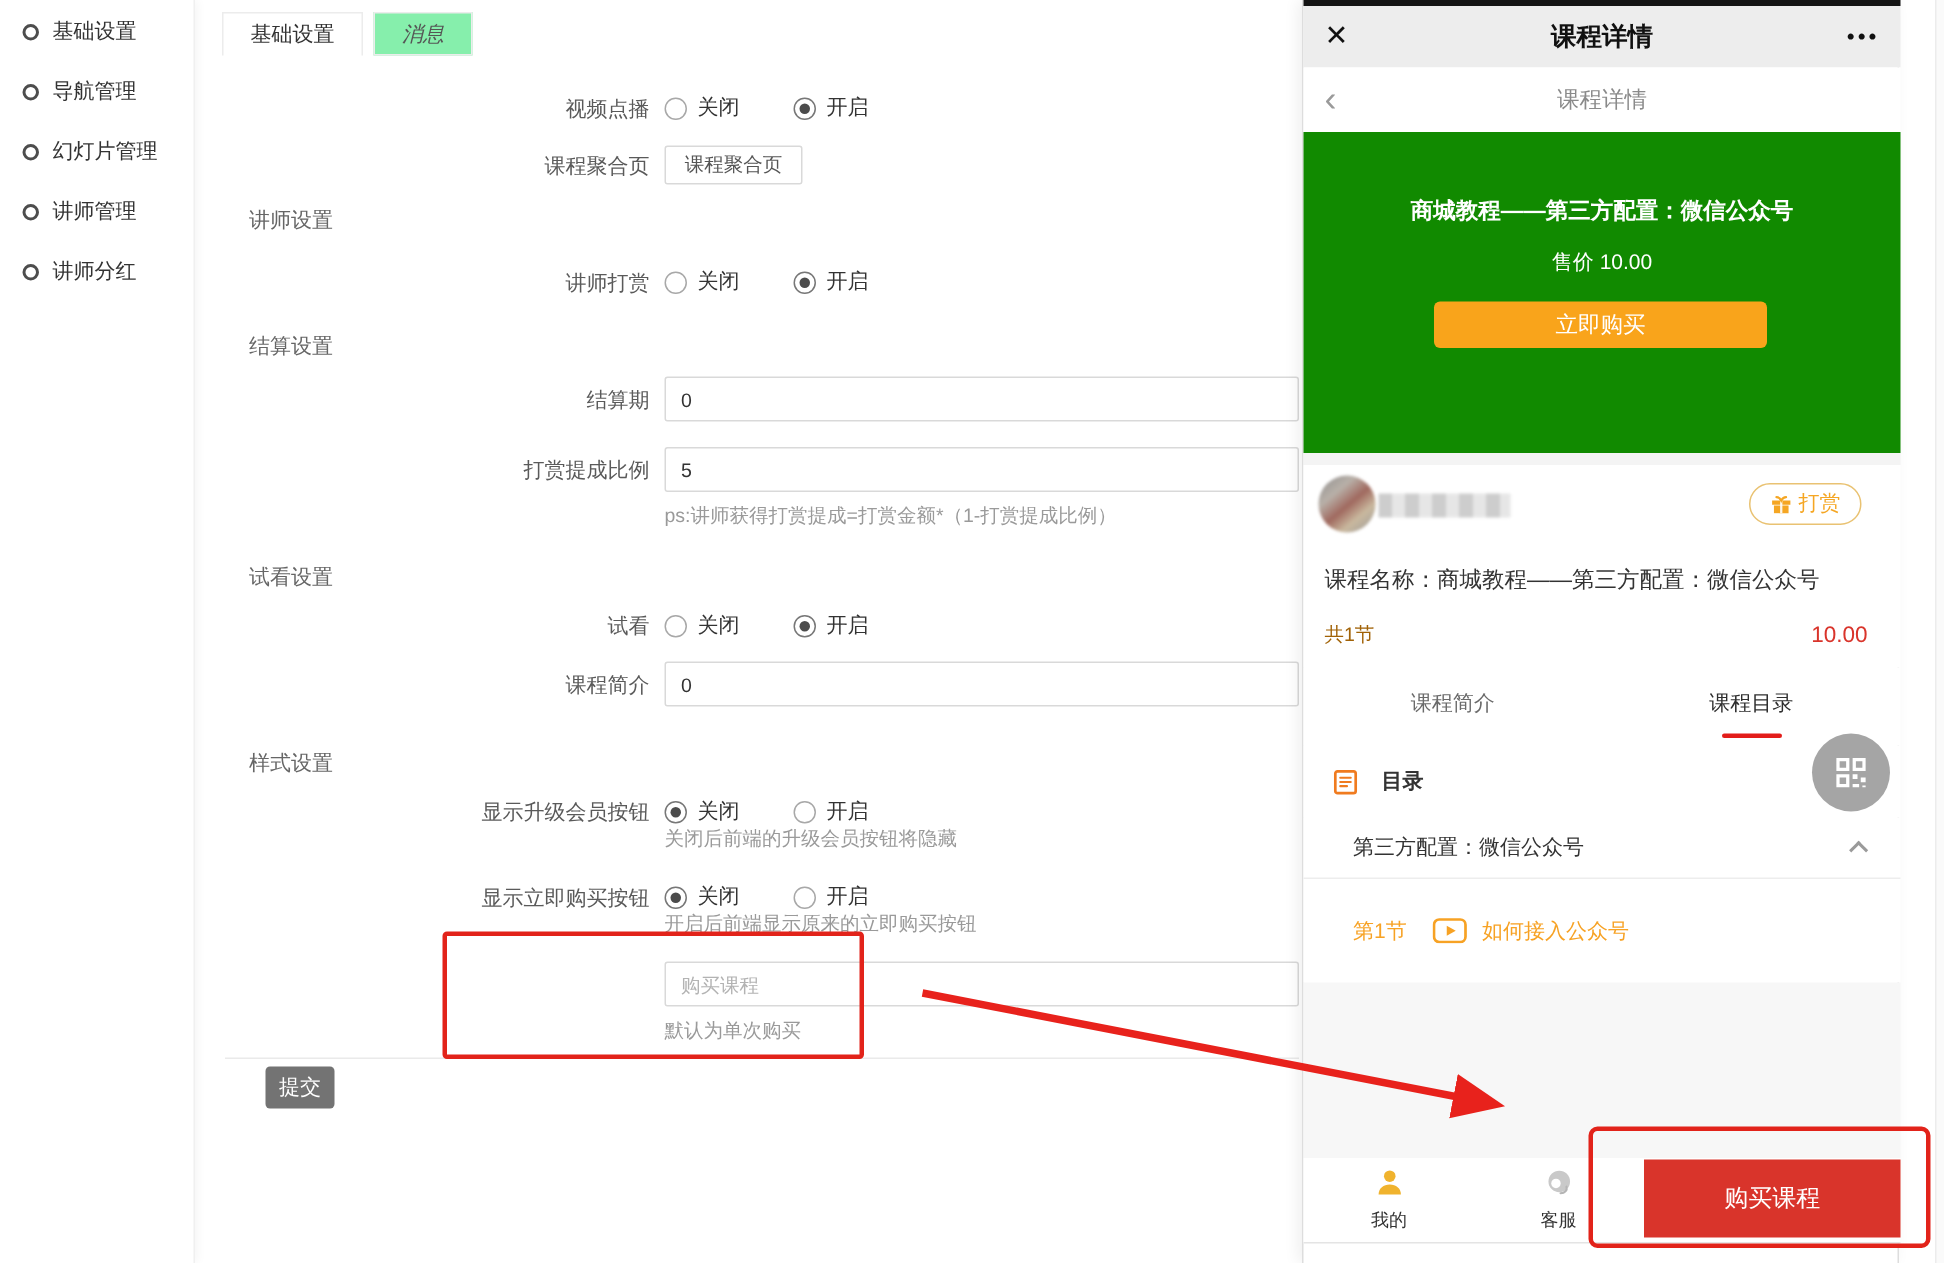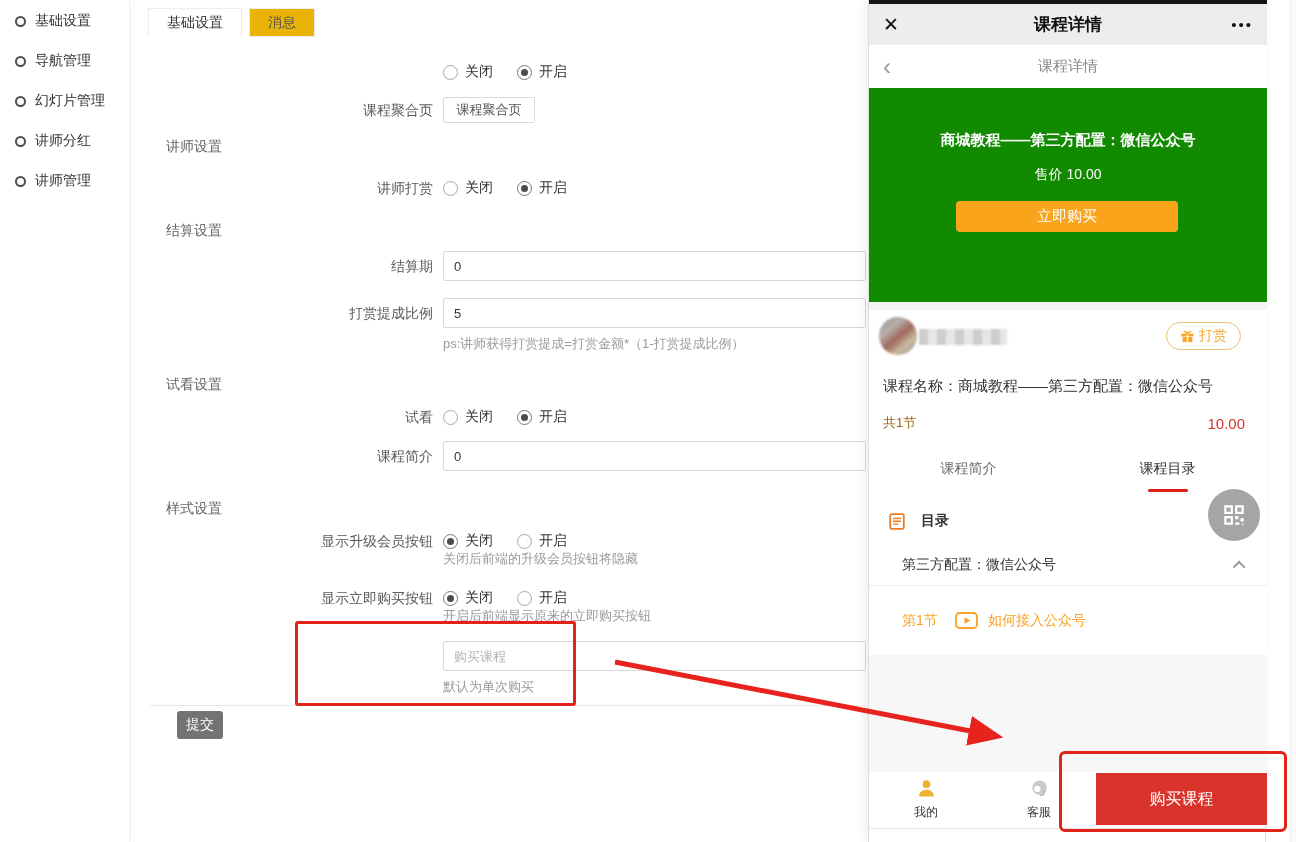--- a/index.html
+++ b/index.html
@@ -14,29 +14,29 @@
              font-size:14px; color:#333; cursor:pointer; }
   .sb-item:first-child { margin-top:0; }
   .sb-list { padding-top:1px; }
   .sb-dot { width:11px; height:11px; border:2px solid #4d4d4d; border-radius:50%; flex:0 0 auto; }
 
   
   .main { position:absolute; left:130px; top:0; width:766px; height:842px; background:#fff; }
   .tabstrip { position:absolute; left:18px; top:8px; display:flex; gap:7px; }
   .tab { height:29px; padding:0 18px; font-size:14px; display:flex; align-items:center; cursor:pointer; }
   .tab.active { background:#fff; border:1px solid #ececec; border-bottom:none; color:#333; }
-  .tab.inactive { background:#eab308; border:1px solid #ececec; color:#555; }
+  .tab.inactive { background:#86efac; border:1px solid #ececec; color:#555;font-style:italic; }
 
   .frow { position:absolute; left:20px; width:716px; }
   .flabel { position:absolute; left:0; top:0; width:283px; text-align:right; color:#5a5a5a; font-size:14px; }
   .fctrl  { position:absolute; left:293px; top:0; }
   .fsection { position:absolute; left:36px; color:#666; font-size:14px; }
   .fhelp { color:#9a9a9a; font-size:13px; white-space:nowrap; }
 
-  .radios { display:flex; gap:24px; align-items:center; height:20px; }
+  .radios { display:flex; gap:36px; align-items:center; height:20px; }
   .radio { display:inline-flex; align-items:center; gap:7px; font-size:14px; color:#333; cursor:pointer; }
   .radio .dot { width:15px; height:15px; border:1px solid #a8a8a8; border-radius:50%; background:#fff; position:relative; }
   .radio.checked .dot { border-color:#777; }
   .radio.checked .dot::after { content:""; position:absolute; left:3px; top:3px; right:3px; bottom:3px;
                                background:#4c4c4c; border-radius:50%; }
 
   .tinput { width:423px; height:30px; border:1px solid #d9d9d9; border-radius:2px; padding:0 10px;
             font-size:13px; color:#333; font-family:inherit; outline:none; background:#fff; }
   .tinput::placeholder { color:#b3b3b3; }
 
@@ -135,36 +135,37 @@
       <div class="sb-item">
         <span class="sb-dot"></span>
         <span>导航管理</span>
       </div>
       <div class="sb-item">
         <span class="sb-dot"></span>
         <span>幻灯片管理</span>
       </div>
       <div class="sb-item">
         <span class="sb-dot"></span>
+        <span>讲师管理</span>
+      </div>
+      <div class="sb-item">
+        <span class="sb-dot"></span>
         <span>讲师分红</span>
-      </div>
-      <div class="sb-item">
-        <span class="sb-dot"></span>
-        <span>讲师管理</span>
       </div>
     </div>
   </div>
 
   <div class="main">
     <div class="tabstrip">
       <div class="tab active">基础设置</div>
       <div class="tab inactive">消息</div>
     </div>
 
     <div class="frow" style="top:62px;height:20px;">
+      <div class="flabel" style="line-height:20px;">视频点播</div>
       <div class="fctrl radios">
         <span class="radio">
             <span class="dot"></span>
             <span>关闭</span>
           </span>
         <span class="radio checked">
             <span class="dot"></span>
             <span>开启</span>
           </span>
       </div>

